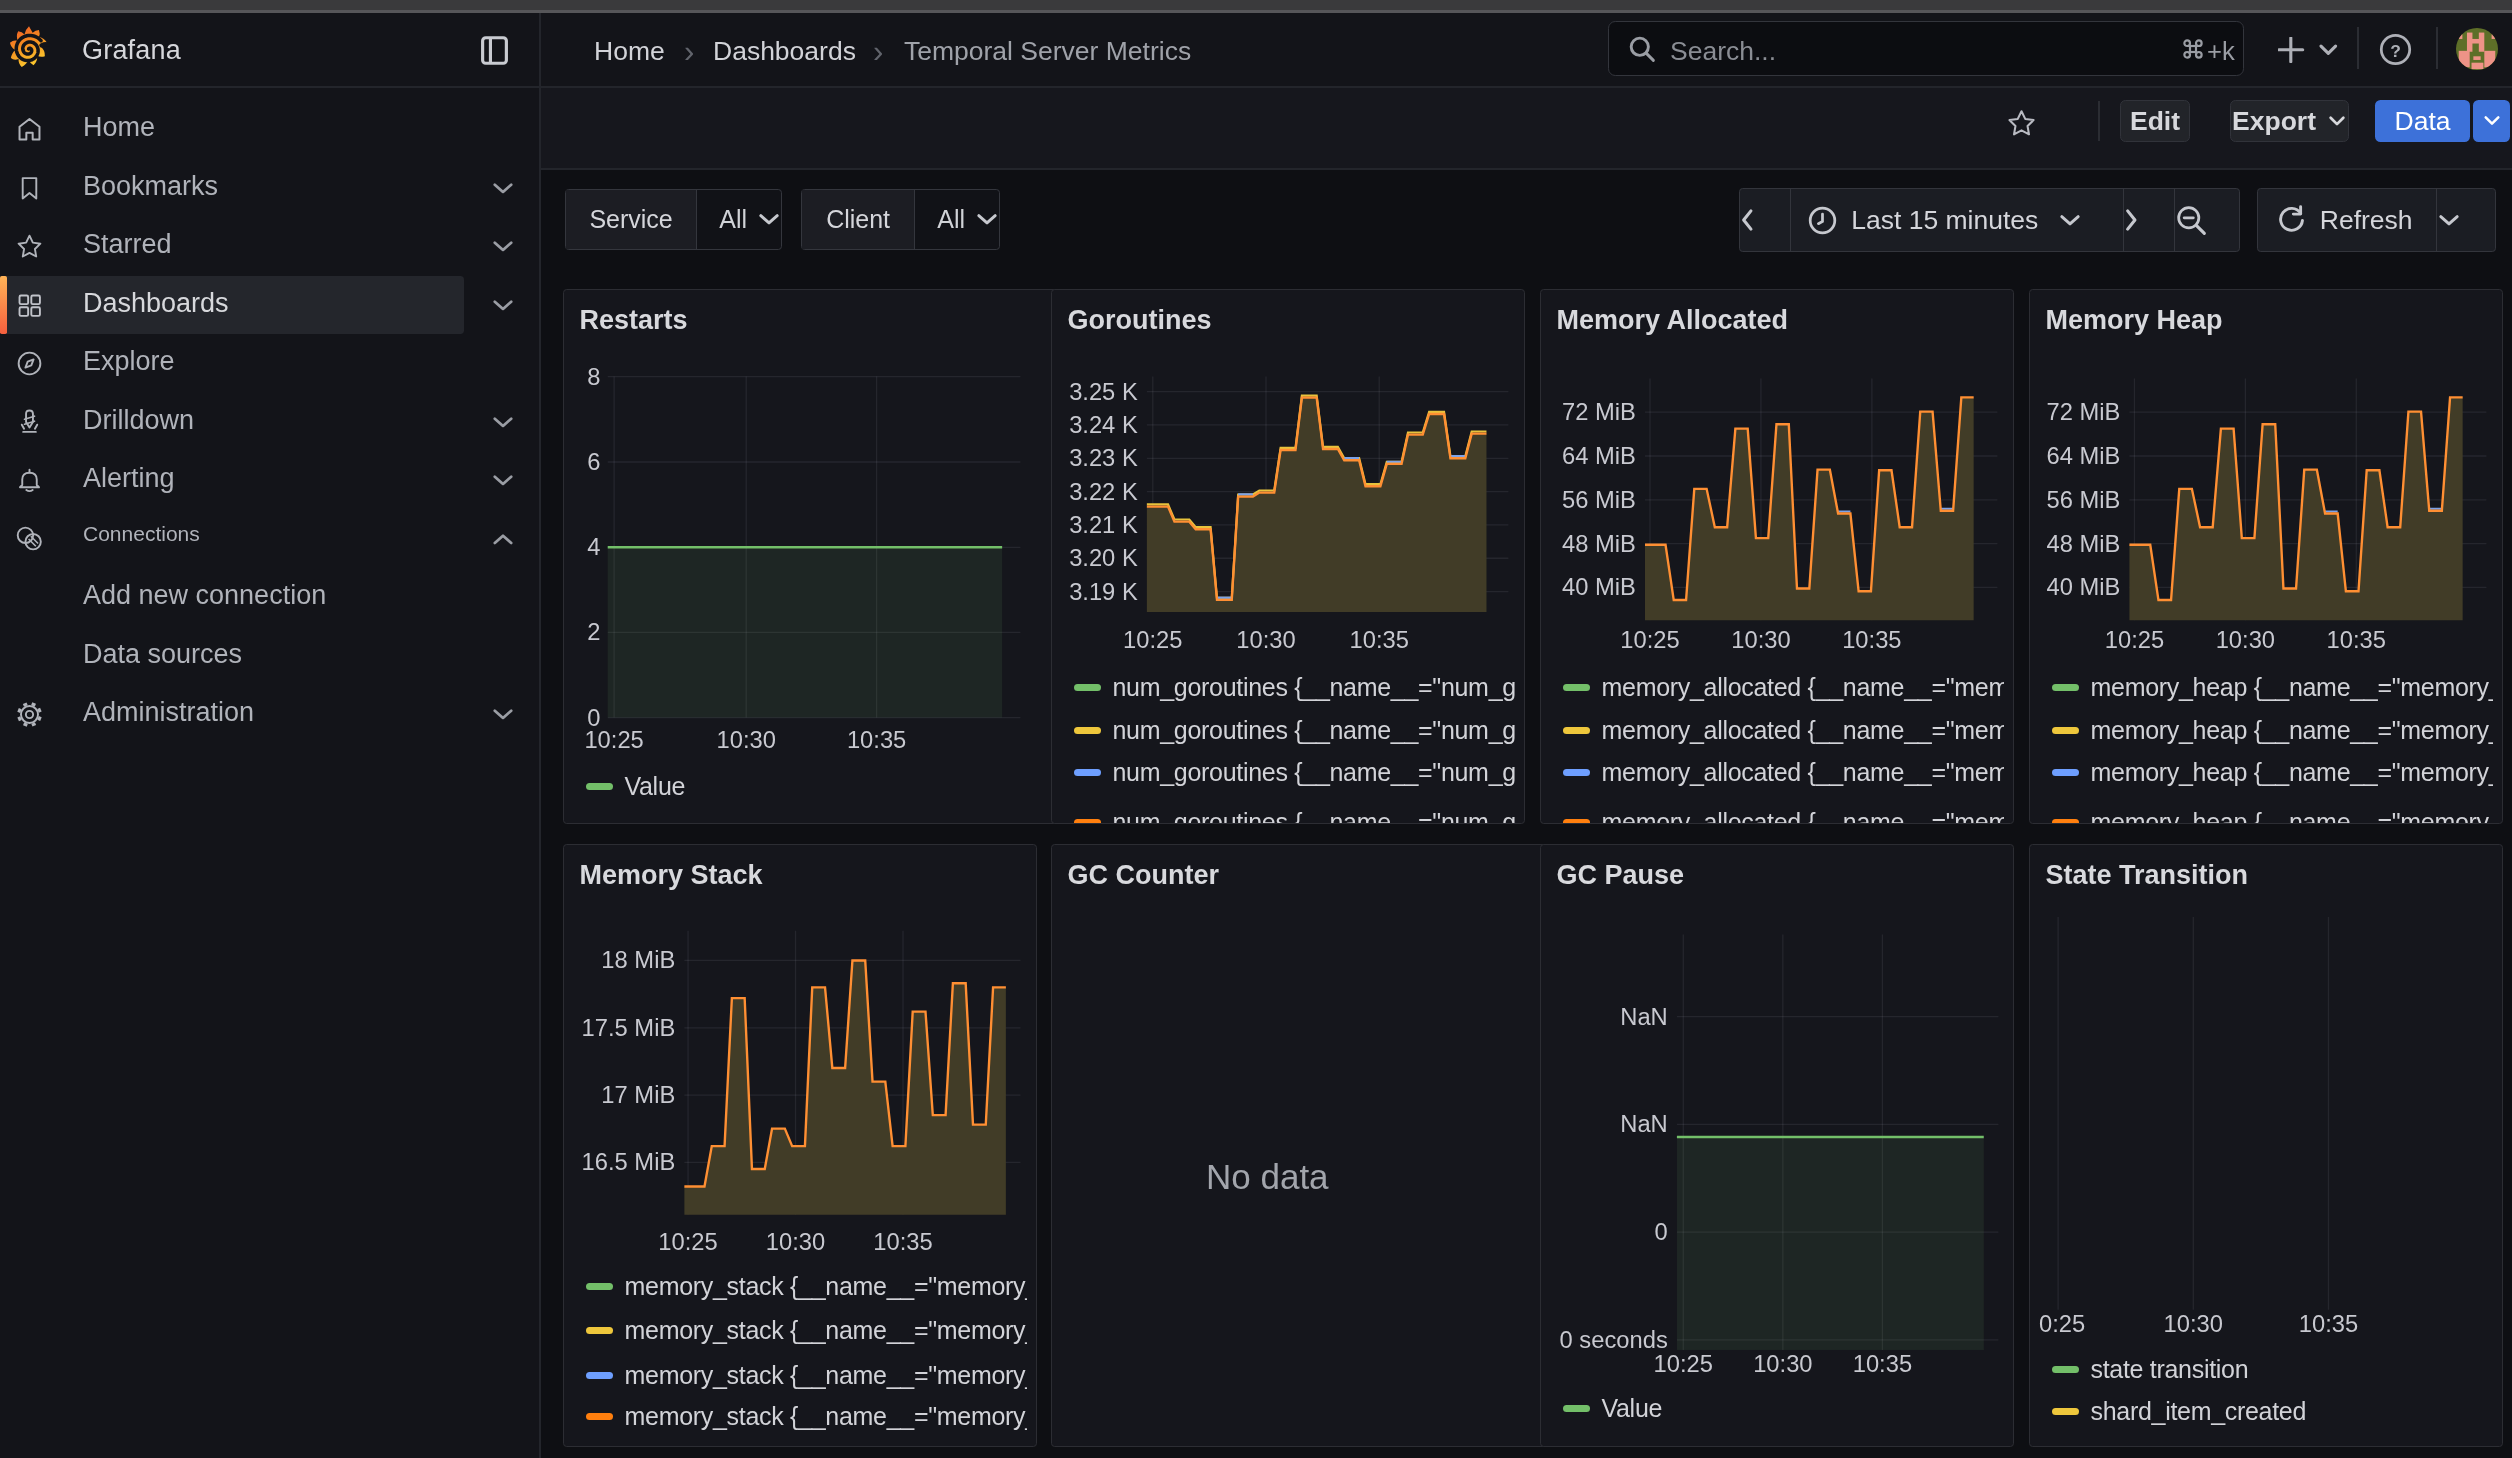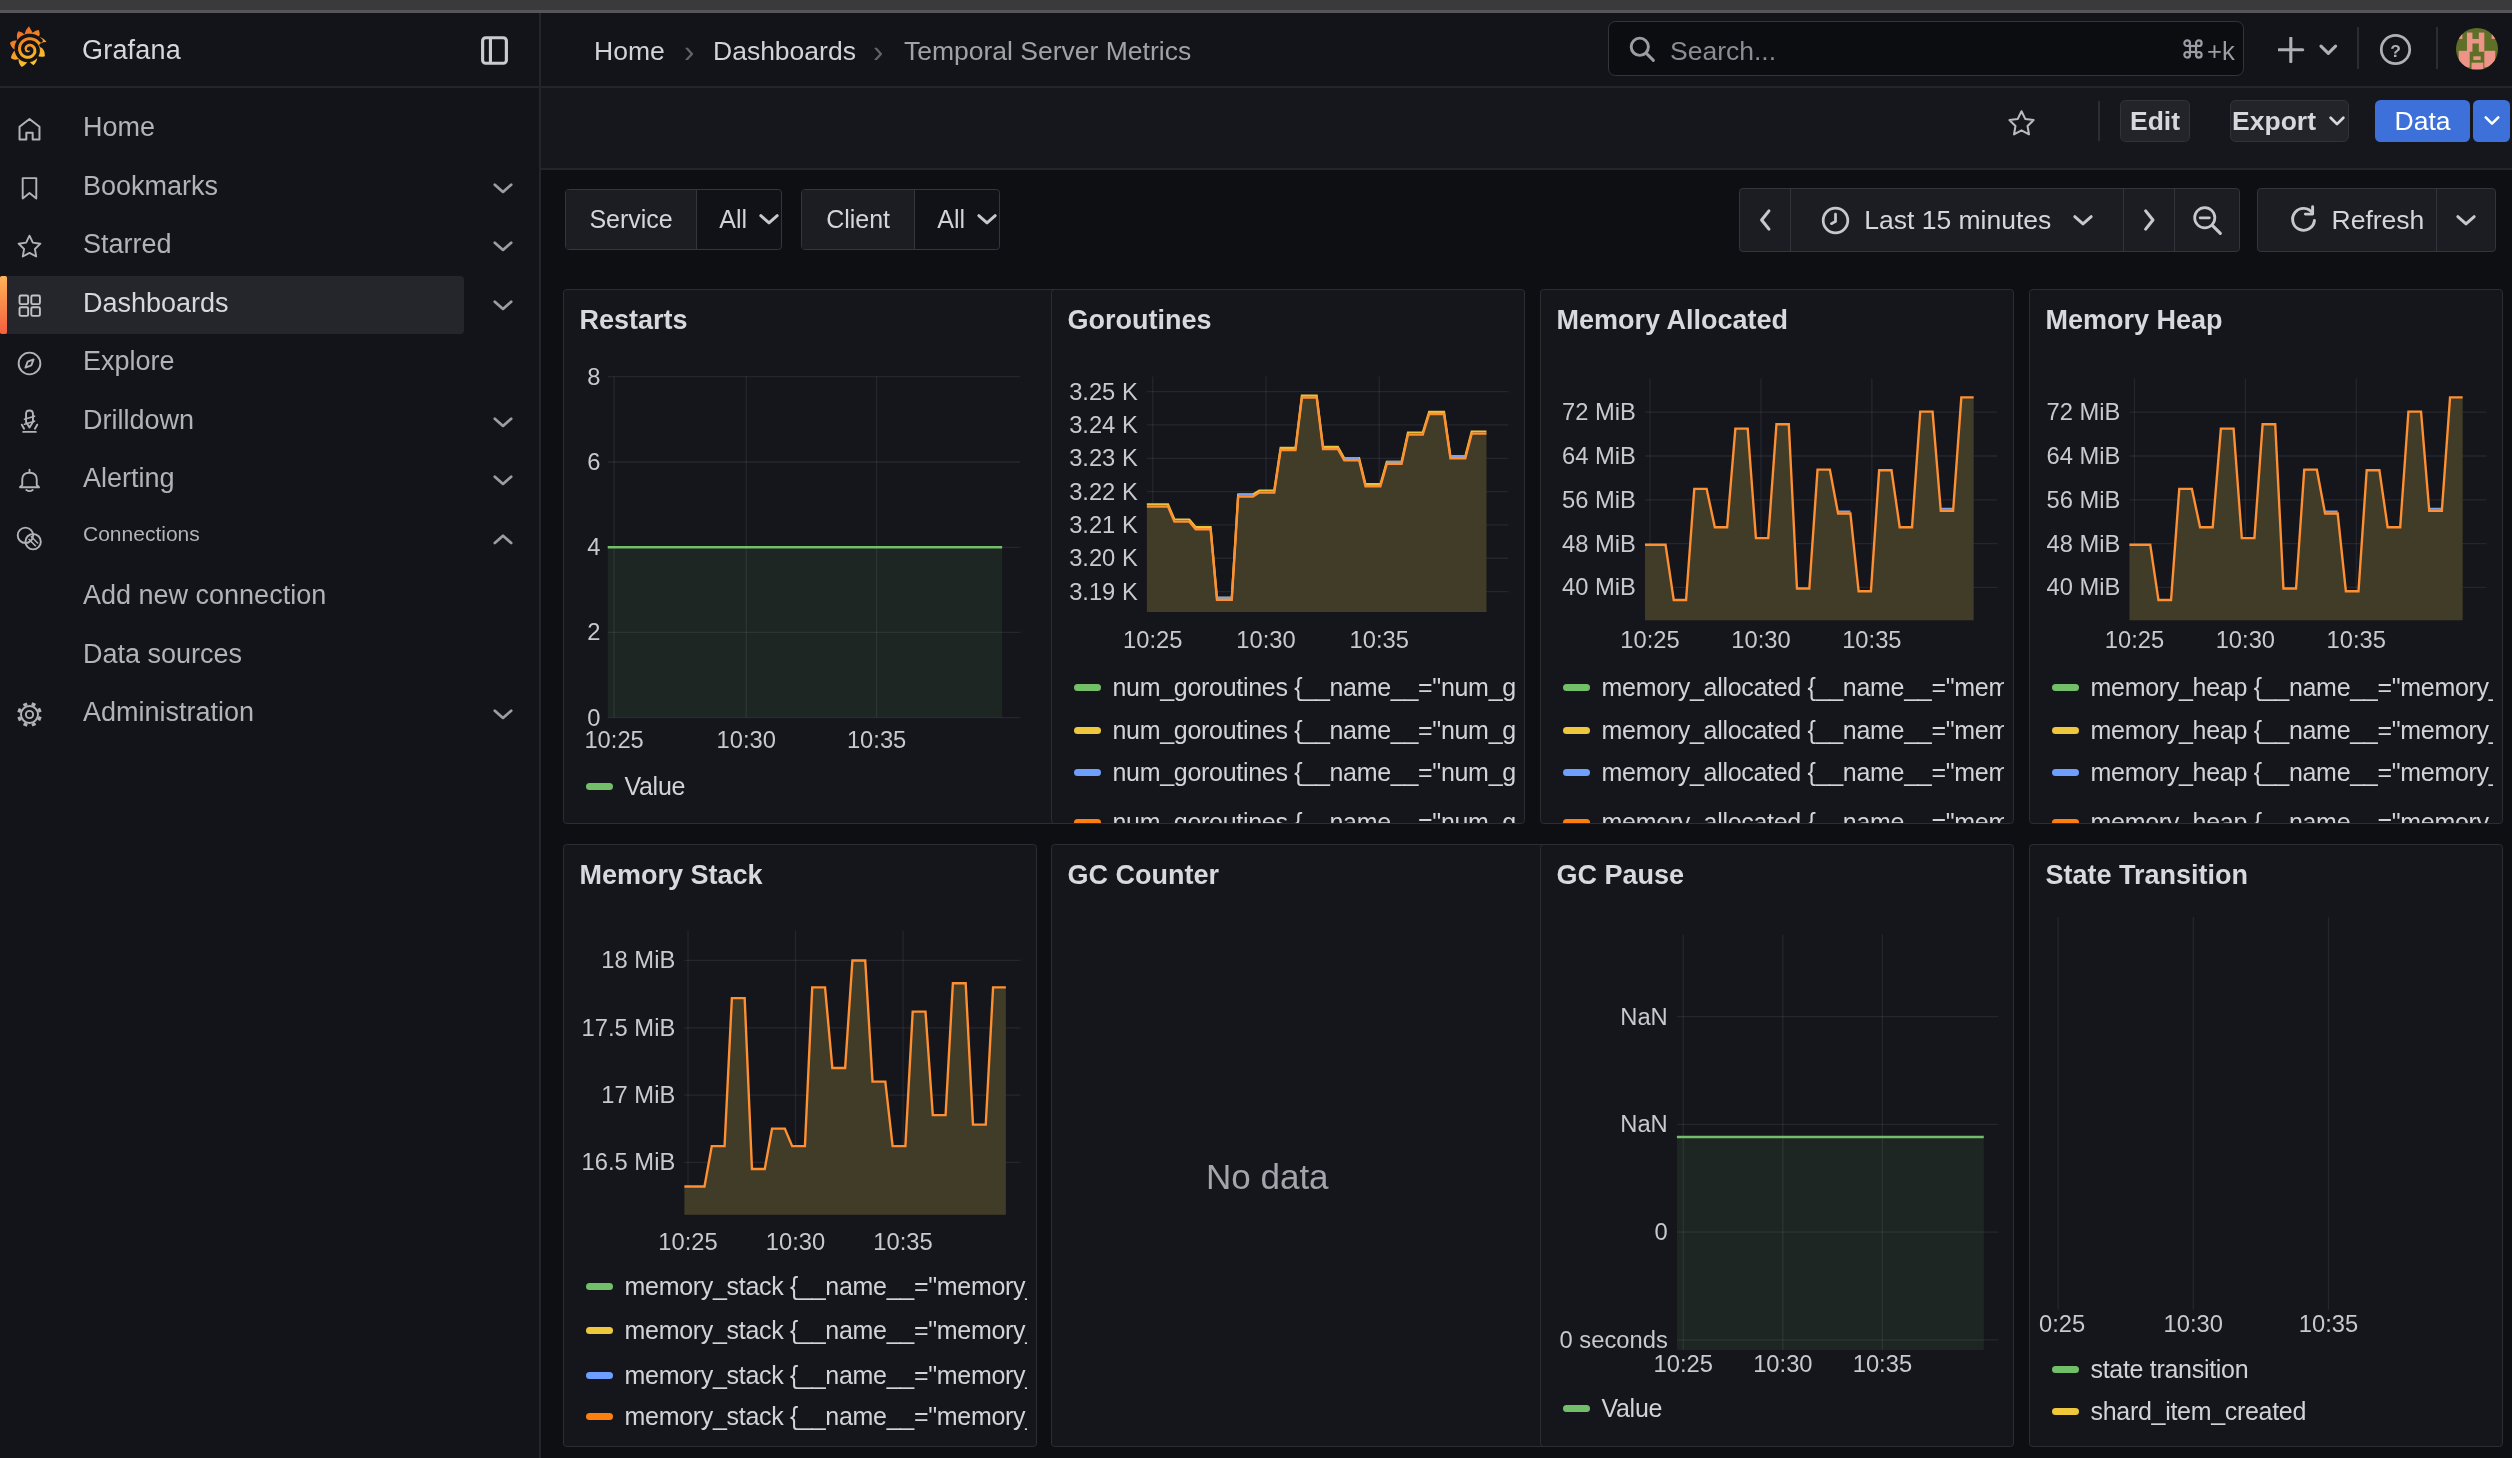--- a/index.html
+++ b/index.html
@@ -16,21 +16,21 @@
 .btn span { font-size:26.5px; color:#d7d8dc; font-weight:700; }
 .bluebtn { position:absolute; display:flex; align-items:center; justify-content:center;
   background:#3d71d9; border-radius:5.5px; }
 .bluebtn span { font-size:26.5px; color:#ffffff; font-weight:500; }
 .filtergrp { position:absolute; display:flex; border:1.8px solid #34363d; border-radius:3.7px; background:#111217; }
 .filterlabel { display:flex; align-items:center; justify-content:center; font-size:25px; color:#d5d6db;
   background:#1c1d23; border-right:1.8px solid #34363d; }
 .filterval { display:flex; align-items:center; flex:1 1 auto; gap:10px; padding-left:22px; }
 .filterval span { font-size:25px; color:#d0d2d7; font-weight:500; }
 .tgrp { position:absolute; display:flex; background:#1b1d23; border:1.8px solid #33353c; border-radius:3.7px; }
-.tseg { display:flex; align-items:center; justify-content:center; border-right:1.8px solid #33353c; }
+.tseg { display:flex; align-items:center; border-right:1.8px solid #33353c; }
 .panel { position:absolute; background:#15161c; border:1.8px solid #2c2d33; border-radius:3.7px; overflow:hidden; }
 .ptitle { position:absolute; left:15.5px; top:14.6px; font-size:27px; font-weight:700; color:#d8d9dd; }
 .psvg { position:absolute; left:-1.8px; top:-1.8px; }
 .lgrow { position:absolute; display:flex; align-items:center; white-space:nowrap; overflow:hidden; height:31px; }
 .pill { display:inline-block; width:26.5px; height:6.4px; border-radius:3.7px; margin-right:12px; flex:0 0 auto; }
 .lgtxt { font-size:25px; color:#d2d3d8; letter-spacing:-0.3px; }
 </style></head>
 <body>
 <div class="abs" style="left:0;top:12.8px;width:539px;height:1445px;background:#131419"></div>
 <div class="topstrip"></div>

